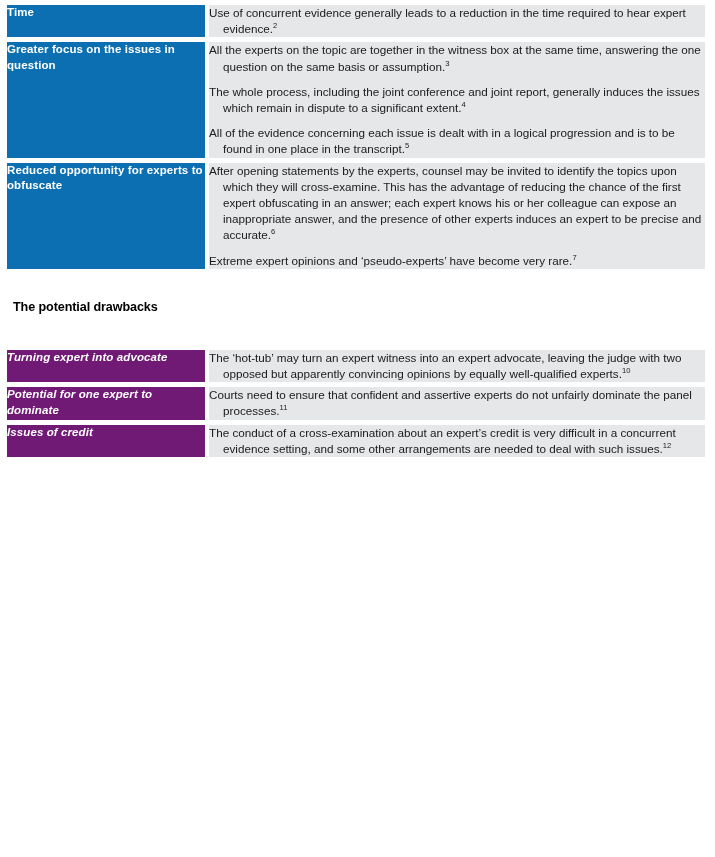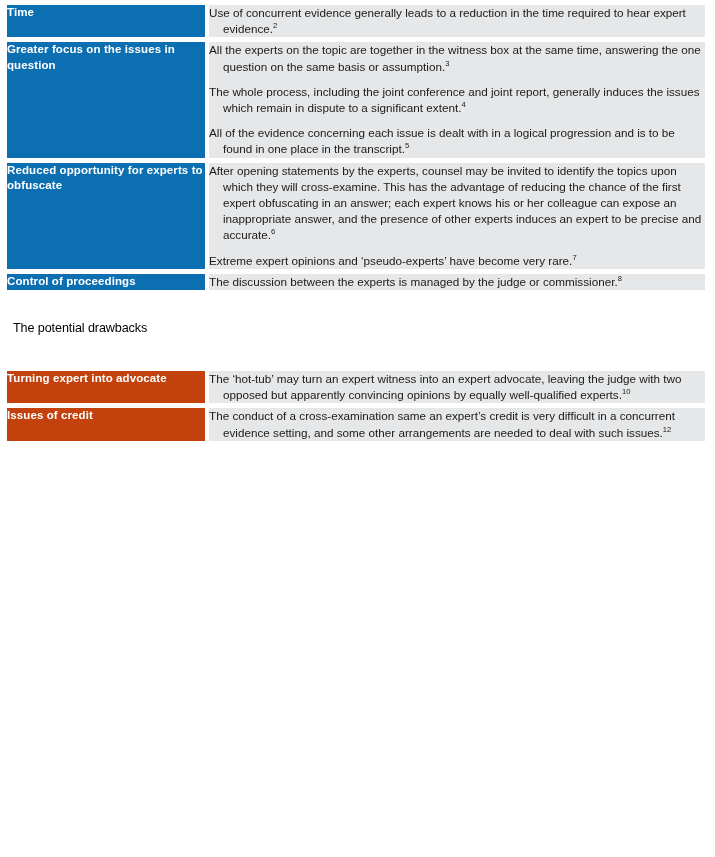--- a/index.html
+++ b/index.html
@@ -39,21 +39,21 @@
   .label-cell {
     width: 198px;
     padding: 10px 12px 10px 13px;
     color: #ffffff;
     font-size: 11.5px;
     font-weight: bold;
     line-height: 15.5px;
     letter-spacing: 0.1px;
   }
   .benefits .label-cell { background: #0C6FB2; }
-  .drawbacks .label-cell { background: #c2410c; }
+  .drawbacks .label-cell { background: #701a75; font-style: italic; }
 
   .spacer-cell {
     width: 4px;
     background: #ffffff;
     padding: 0;
   }
 
   .body-cell {
     background: #E6E7E8;
     padding: 11px 14px 11px 11px;
@@ -72,21 +72,21 @@
 
   sup {
     font-size: 7.6px;
     vertical-align: super;
     line-height: 0;
   }
 
   
   .section-heading {
     font-size: 12.6px;
-    font-weight: normal;
+    font-weight: bold;
     color: #000000;
     margin: 0;
     padding: 0 0 0 6px;
     letter-spacing: -0.1px;
   }
 
   .gap-before-heading { height: 26px; }
   .gap-after-heading { height: 31px; }
 </style>
 </head>
@@ -117,53 +117,53 @@
 
       <tr>
         <td class="label-cell">Reduced opportunity for experts to obfuscate</td>
         <td class="spacer-cell"></td>
         <td class="body-cell">
           <p><span>After opening statements by the experts, counsel may be invited to identify the topics upon which they will cross-examine. This has the advantage of reducing the chance of the first expert obfuscating in an answer; each expert knows his or her colleague can expose an inappropriate answer, and the presence of other experts induces an expert to be precise and accurate.</span><sup>6</sup></p>
           <p><span>Extreme expert opinions and ‘pseudo-experts’ have become very rare.</span><sup>7</sup></p>
         </td>
       </tr>
 
-      <tr>
-        <td class="label-cell">Control of proceedings</td>
-        <td class="spacer-cell"></td>
-        <td class="body-cell">
-          <p><span>The discussion between the experts is managed by the judge or commissioner.</span><sup>8</sup></p>
-        </td>
-      </tr>
 
 
     </tbody>
   </table>
 
   <div class="gap-before-heading"></div>
   <h2 class="section-heading">The potential drawbacks</h2>
   <div class="gap-after-heading"></div>
 
   <table class="matrix drawbacks">
     <tbody>
 
       <tr>
         <td class="label-cell">Turning expert into advocate</td>
         <td class="spacer-cell"></td>
         <td class="body-cell">
           <p><span>The ‘hot-tub’ may turn an expert witness into an expert advocate, leaving the judge with two opposed but apparently convincing opinions by equally well-qualified experts.</span><sup>10</sup></p>
         </td>
       </tr>
 
+      <tr>
+        <td class="label-cell">Potential for one expert to dominate</td>
+        <td class="spacer-cell"></td>
+        <td class="body-cell">
+          <p><span>Courts need to ensure that confident and assertive experts do not unfairly dominate the panel processes.</span><sup>11</sup></p>
+        </td>
+      </tr>
 
       <tr>
         <td class="label-cell">Issues of credit</td>
         <td class="spacer-cell"></td>
         <td class="body-cell">
-          <p><span>The conduct of a cross-examination same an expert’s credit is very difficult in a concurrent evidence setting, and some other arrangements are needed to deal with such issues.</span><sup>12</sup></p>
+          <p><span>The conduct of a cross-examination about an expert’s credit is very difficult in a concurrent evidence setting, and some other arrangements are needed to deal with such issues.</span><sup>12</sup></p>
         </td>
       </tr>
 
 
     </tbody>
   </table>
 
 </div>
 
 </body></html>

